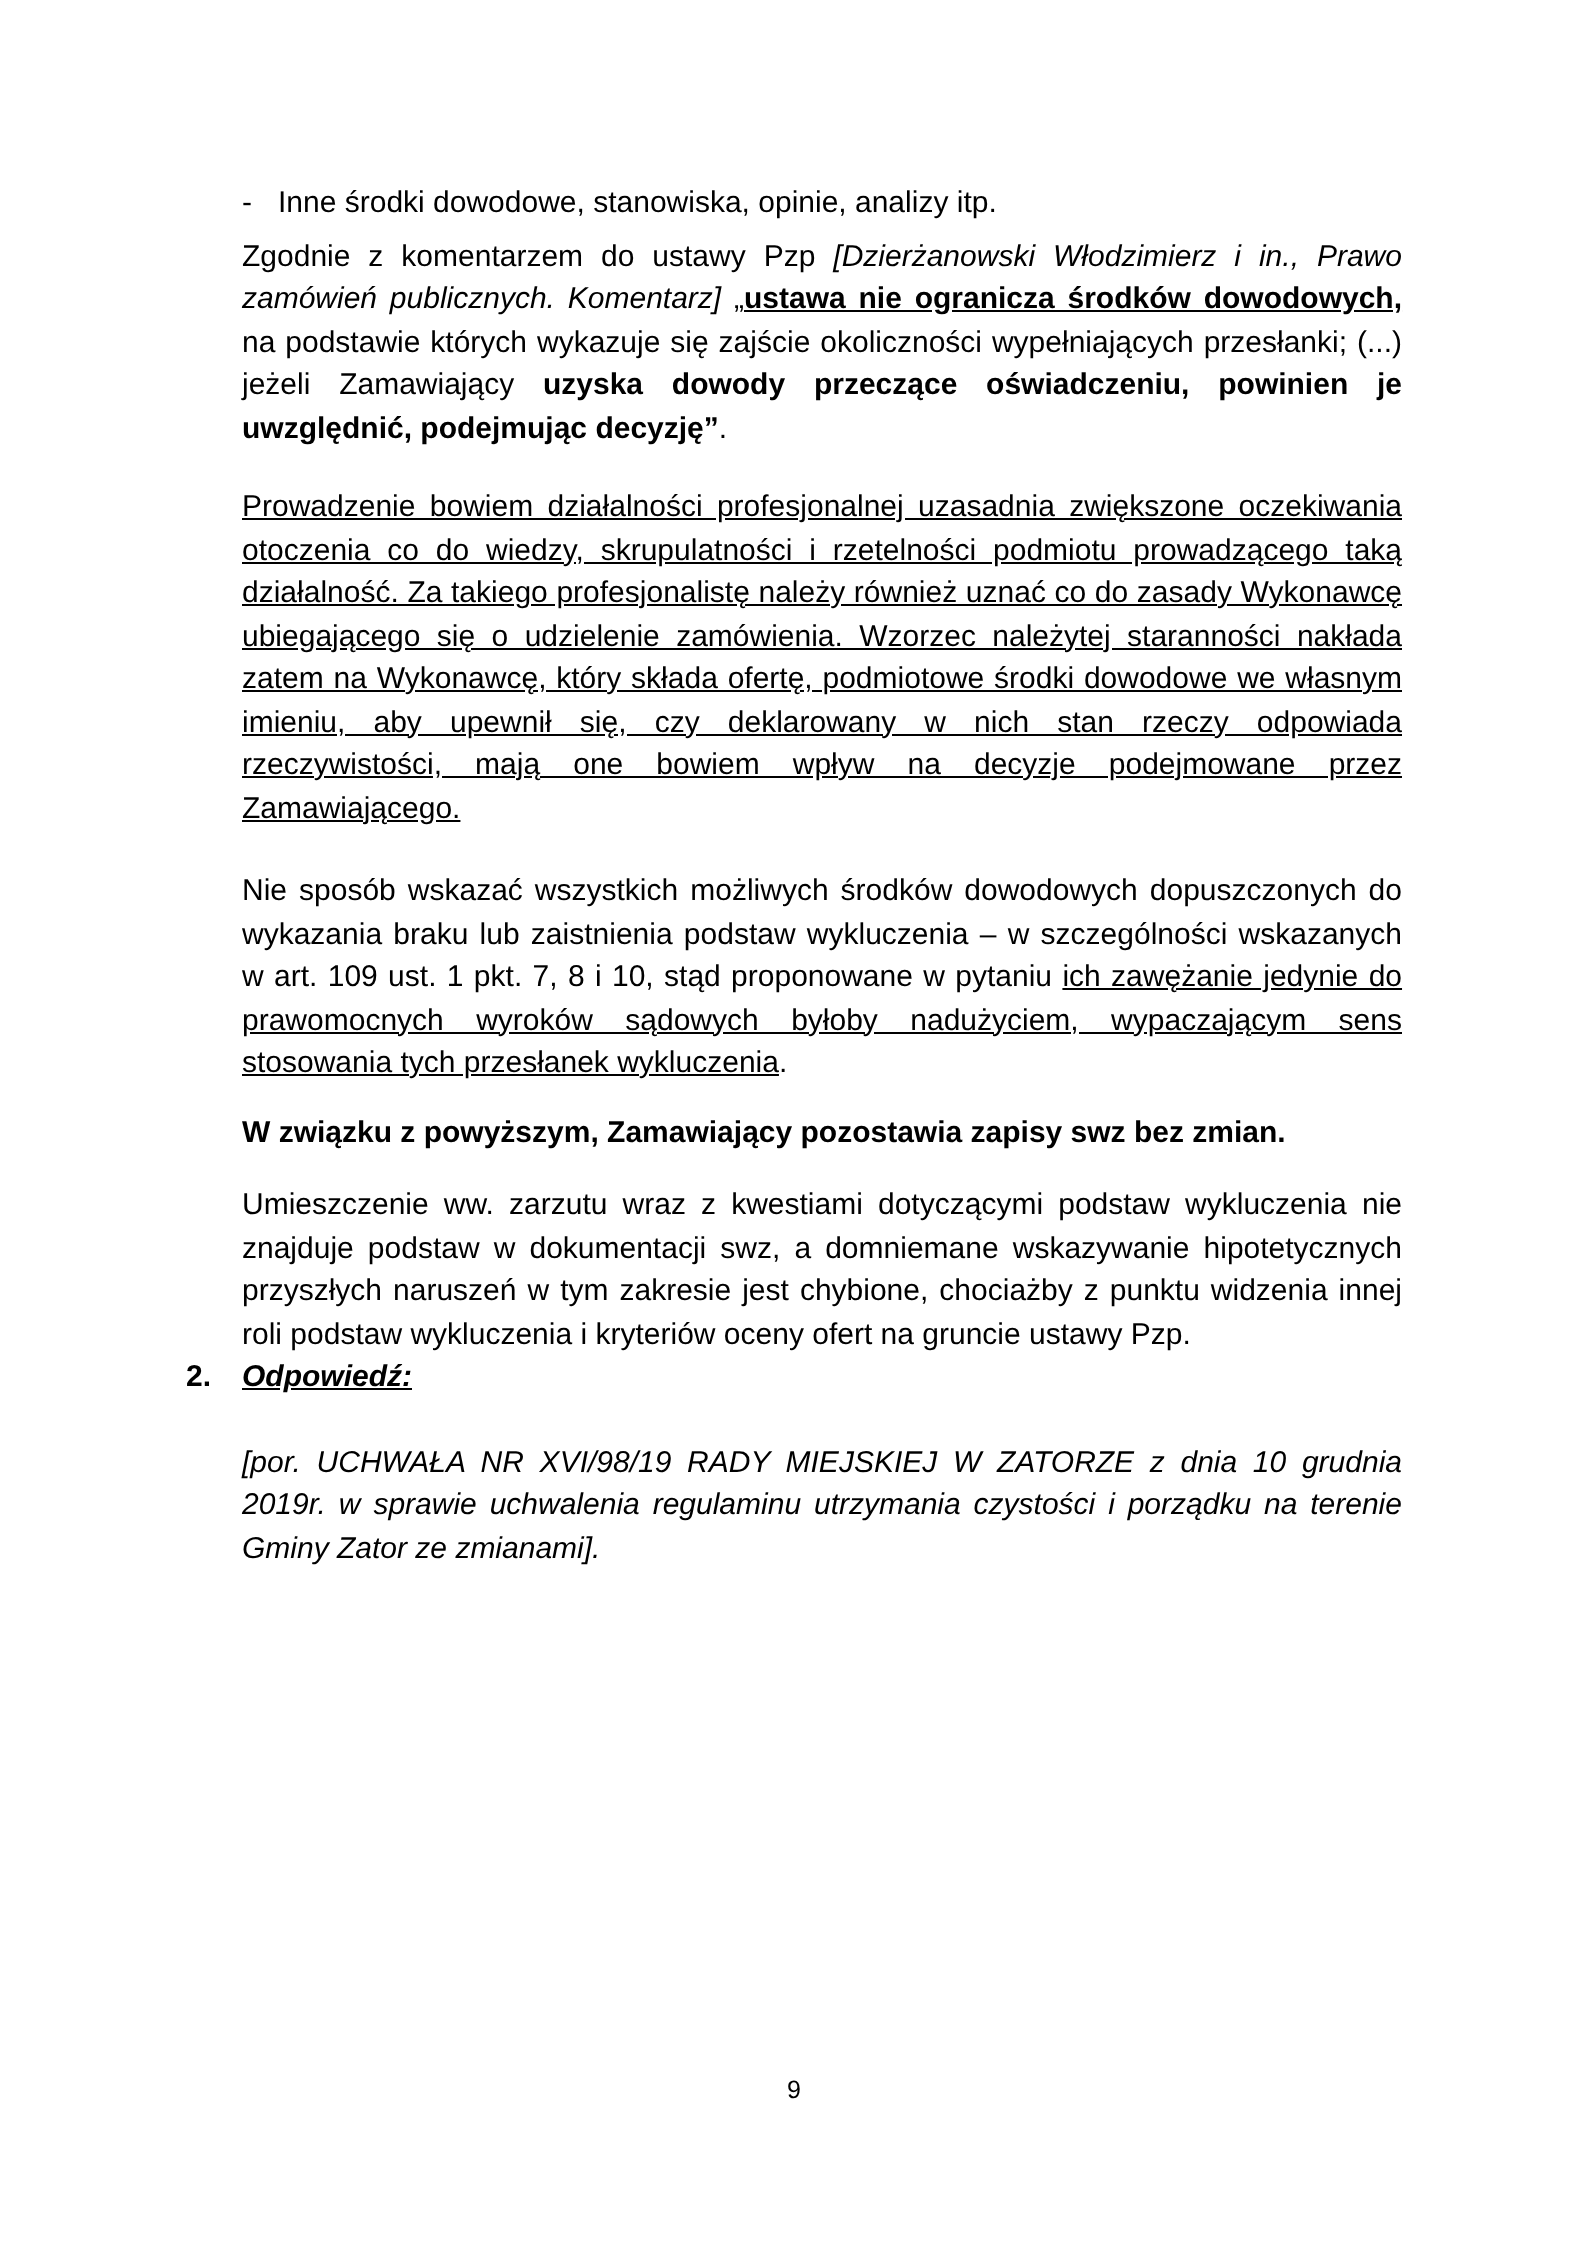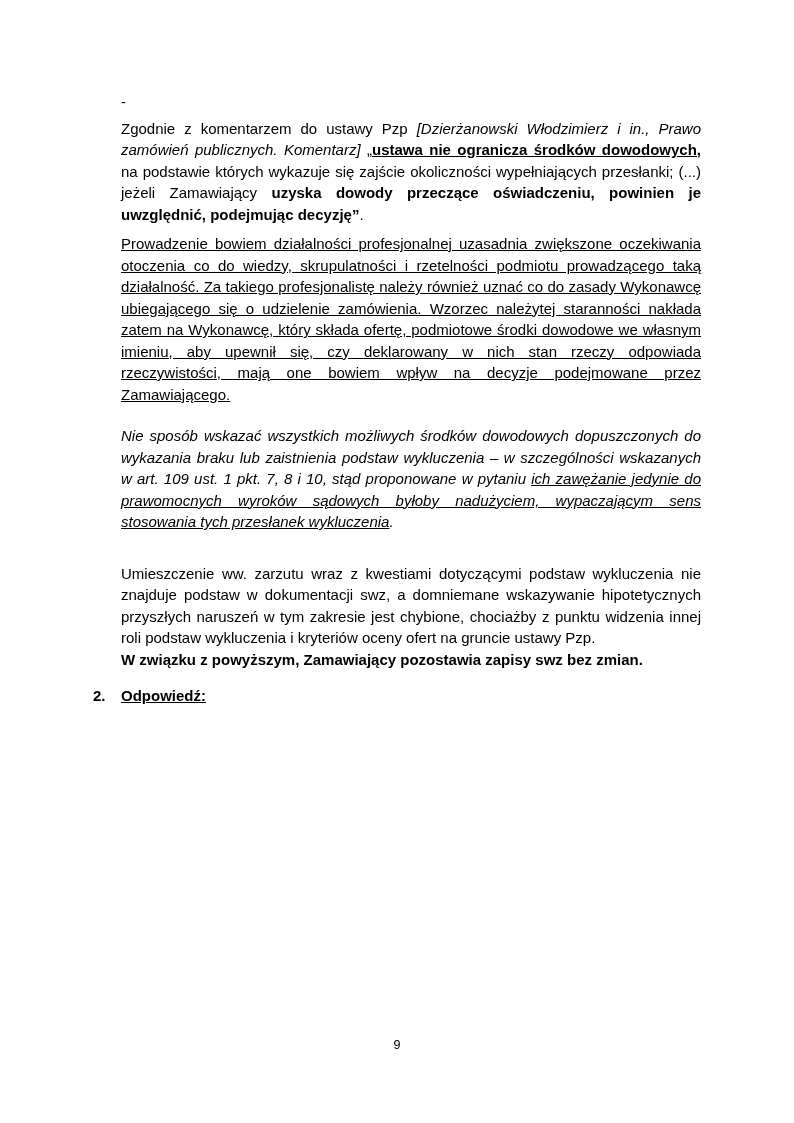--- a/index.html
+++ b/index.html
@@ -24,40 +24,41 @@
     text-align: justify;
     margin: 0;
   }
   .bullet-line {
     display: flex;
     margin: 0 0 5px 0;
   }
   .bullet-marker {
     flex: 0 0 18px;
   }
-  .quote-para   { margin-bottom: 8px; }
+  .quote-para   { margin-bottom: 18px; }
   .prof-para    { margin-bottom: 20px; text-decoration: underline; }
-  .evid-para    { margin-bottom: 30px; font-style: italic; }
+  .evid-para    { margin-bottom: 13px; }
   .crit-para    { margin-bottom: 1px; }
   .alleg-para   { margin-bottom: 0; }
   .concl-para   { font-weight: bold; margin-bottom: 15px; }
   .it  { font-style: italic; }
   .bd  { font-weight: bold; }
   .bdu { font-weight: bold; text-decoration: underline; }
   .un  { text-decoration: underline; }
   .answer-head {
     display: flex;
     margin: 0 0 21px -28px;
     font-weight: bold;
   }
   .answer-num {
     flex: 0 0 28px;
   }
   .answer-head-label {
     text-decoration: underline;
+    font-style: italic;
   }
   .answer-bold {
     font-weight: bold;
     margin: 0 0 18px 0;
     text-align: justify;
   }
   .reg-para { margin-bottom: 0; }
   .res-para { font-style: italic; margin: 0; }
   .page-footer {
     position: absolute;
@@ -69,36 +70,38 @@
     line-height: 15px;
   }
 </style>
 </head>
 <body>
 
 <div class="page">
 
   <div class="bullet-line">
     <span class="bullet-marker">-</span>
+    <span>Inne środki dowodowe, stanowiska, opinie, analizy itp.</span>
   </div>
 
   <p class="para quote-para"><span>Zgodnie z komentarzem do ustawy Pzp </span><span class="it">[Dzierżanowski Włodzimierz i in., Prawo zamówień publicznych. Komentarz]</span><span> „</span><span class="bdu">ustawa nie ogranicza środków dowodowych,</span><span> na podstawie których wykazuje się zajście okoliczności wypełniających przesłanki; (...) jeżeli Zamawiający </span><span class="bd">uzyska dowody przeczące oświadczeniu, powinien je uwzględnić, podejmując decyzję”</span><span>.</span></p>
 
   <p class="para prof-para">Prowadzenie bowiem działalności profesjonalnej uzasadnia zwiększone oczekiwania otoczenia co do wiedzy, skrupulatności i rzetelności podmiotu prowadzącego taką działalność. Za takiego profesjonalistę należy również uznać co do zasady Wykonawcę ubiegającego się o udzielenie zamówienia. Wzorzec należytej staranności nakłada zatem na Wykonawcę, który składa ofertę, podmiotowe środki dowodowe we własnym imieniu, aby upewnił się, czy deklarowany w nich stan rzeczy odpowiada rzeczywistości, mają one bowiem wpływ na decyzje podejmowane przez Zamawiającego.</p>
 
   <p class="para evid-para"><span>Nie sposób wskazać wszystkich możliwych środków dowodowych dopuszczonych do wykazania braku lub zaistnienia podstaw wykluczenia – w szczególności wskazanych w art. 109 ust. 1 pkt. 7, 8 i 10, stąd proponowane w pytaniu </span><span class="un">ich zawężanie jedynie do prawomocnych wyroków sądowych byłoby nadużyciem, wypaczającym sens stosowania tych przesłanek wykluczenia</span><span>.</span></p>
 
 
+  <p class="para concl-para">W związku z powyższym, Zamawiający pozostawia zapisy swz bez zmian.</p>
+
   <p class="para alleg-para">Umieszczenie ww. zarzutu wraz z kwestiami dotyczącymi podstaw wykluczenia nie znajduje podstaw w dokumentacji swz, a domniemane wskazywanie hipotetycznych przyszłych naruszeń w tym zakresie jest chybione, chociażby z punktu widzenia innej roli podstaw wykluczenia i kryteriów oceny ofert na gruncie ustawy Pzp.</p>
-
-  <p class="para concl-para">W związku z powyższym, Zamawiający pozostawia zapisy swz bez zmian.</p>
 
   <div class="answer-head">
     <span class="answer-num">2.</span>
     <span class="answer-head-label">Odpowiedź:</span>
   </div>
 
 
 
+  <p class="para res-para">[por. UCHWAŁA NR XVI/98/19 RADY MIEJSKIEJ W ZATORZE z dnia 10 grudnia 2019r. w sprawie uchwalenia regulaminu utrzymania czystości i porządku na terenie Gminy Zator ze zmianami].</p>
 
   <div class="page-footer">9</div>
 
 </div>
 
 </body></html>

